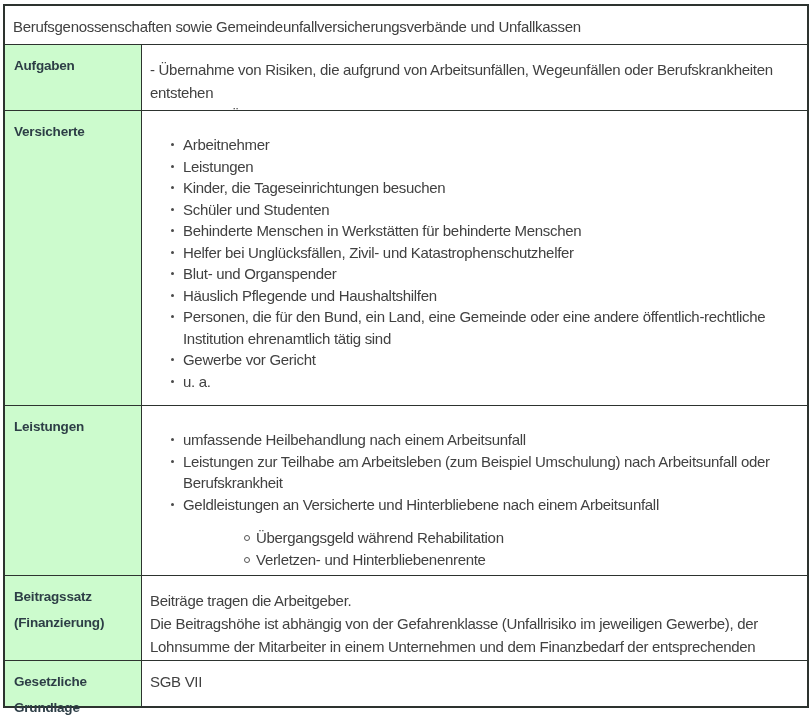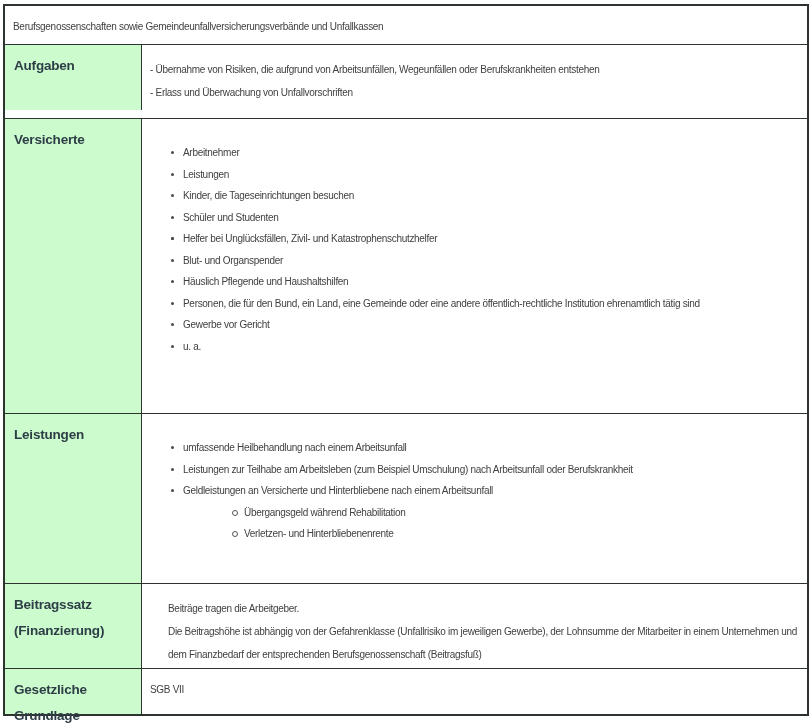--- a/index.html
+++ b/index.html
@@ -21,44 +21,44 @@
     background: #ffffff;
   }
   .row {
     display: flex;
     box-sizing: border-box;
     border-top: 1.5px solid #2d332f;
   }
   .row:first-child { border-top: none; }
   .r1 { height: 38px; }
   .r2 { height: 66px; }
-  .r3 { height: 295px; margin-top: 8px; }
+  .r3 { height: 295px; }
   .r4 { height: 170px; }
-  .r5 { height: 85px; gap: 18px; }
+  .r5 { height: 85px; }
   .r6 { height: 46px; }
 
   .label-cell {
     width: 137px;
     flex: 0 0 137px;
     box-sizing: border-box;
     border-right: 1.5px solid #2d332f;
     background: #ccfbcd;
     color: #2d3e46;
     font-size: 13.5px;
     font-weight: bold;
     line-height: 26px;
     padding: 8px 6px 0 9px;
     letter-spacing: -0.2px;
   }
   .content-cell {
     flex: 1 1 auto;
     box-sizing: border-box;
     background: #ffffff;
     color: #414141;
-    font-size: 10px;
+    font-size: 15px;
     letter-spacing: -0.3px;
     padding: 0 4px 0 8px;
     overflow: hidden;
   }
   .c1 { padding-top: 12px; line-height: 18px; }
   .c2 { padding-top: 13px; line-height: 23px; }
   .c5 { padding-top: 13px; line-height: 23px; }
   .c6 { padding-top: 12px; line-height: 18px; }
 
   ul.bullet-list {
@@ -75,21 +75,21 @@
     position: absolute;
     left: 0;
     top: 9px;
     width: 3px;
     height: 3px;
     border-radius: 50%;
     background: #4a4a4a;
   }
   ul.sub-bullet-list {
     list-style: none;
-    margin: 0;
+    margin: 12px;
     padding: 0 0 0 82px;
     line-height: 21.5px;
   }
   ul.sub-bullet-list li {
     position: relative;
     padding-left: 12px;
   }
   ul.sub-bullet-list li .ring {
     position: absolute;
     left: 0;
@@ -122,21 +122,21 @@
   </div>
 
   <div class="row r3">
     <div class="label-cell">Versicherte</div>
     <div class="content-cell">
       <ul class="bullet-list">
           <li><span class="dot"></span><span>Arbeitnehmer</span></li>
           <li><span class="dot"></span><span>Leistungen</span></li>
           <li><span class="dot"></span><span>Kinder, die Tageseinrichtungen besuchen</span></li>
           <li><span class="dot"></span><span>Schüler und Studenten</span></li>
-          <li><span class="dot"></span></li>
+          <li><span class="dot"></span><span>Behinderte Menschen in Werkstätten für behinderte Menschen</span></li>
           <li><span class="dot"></span><span>Helfer bei Unglücksfällen, Zivil- und Katastrophenschutzhelfer</span></li>
           <li><span class="dot"></span><span>Blut- und Organspender</span></li>
           <li><span class="dot"></span><span>Häuslich Pflegende und Haushaltshilfen</span></li>
           <li><span class="dot"></span><span>Personen, die für den Bund, ein Land, eine Gemeinde oder eine andere öffentlich-rechtliche Institution ehrenamtlich tätig sind</span></li>
           <li><span class="dot"></span><span>Gewerbe vor Gericht</span></li>
           <li><span class="dot"></span><span>u. a.</span></li>
         </ul>
     </div>
   </div>
 

